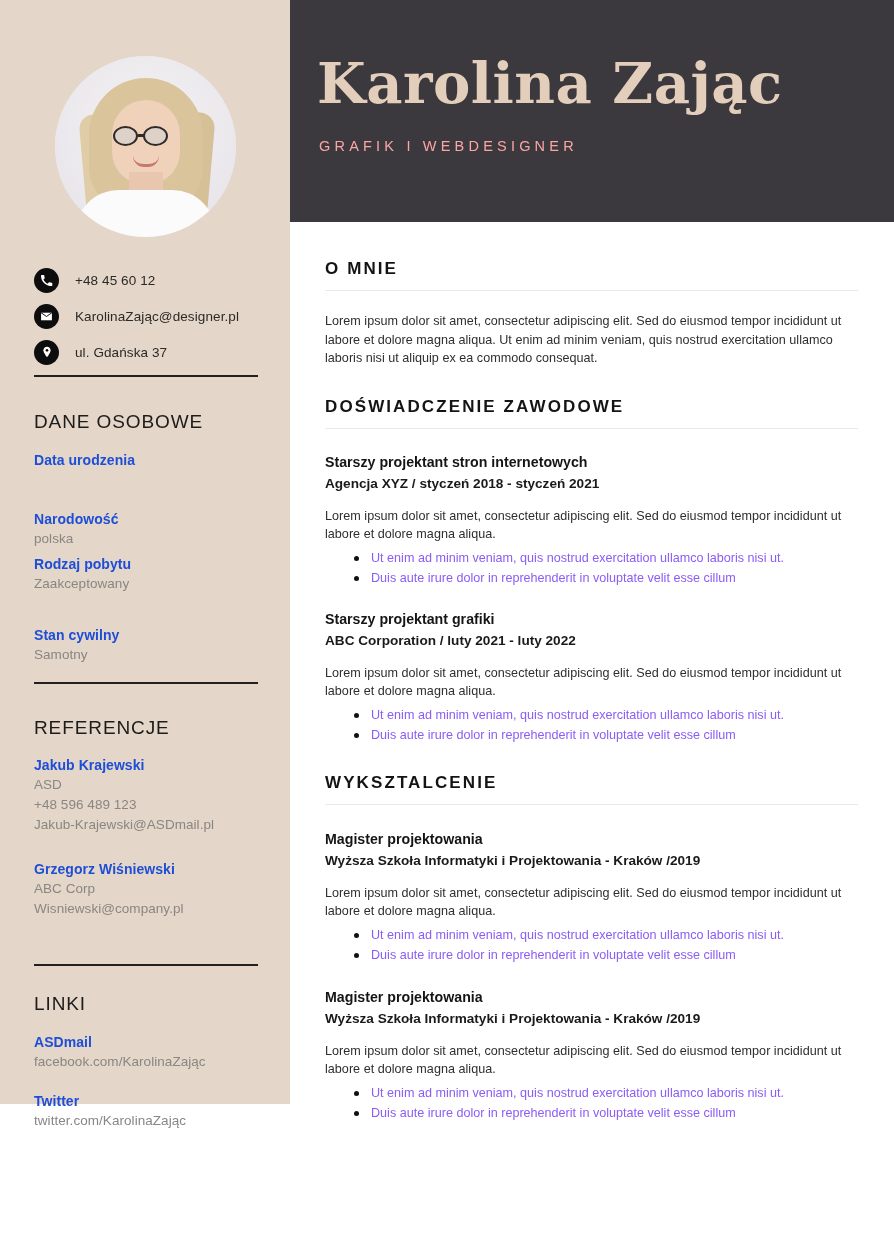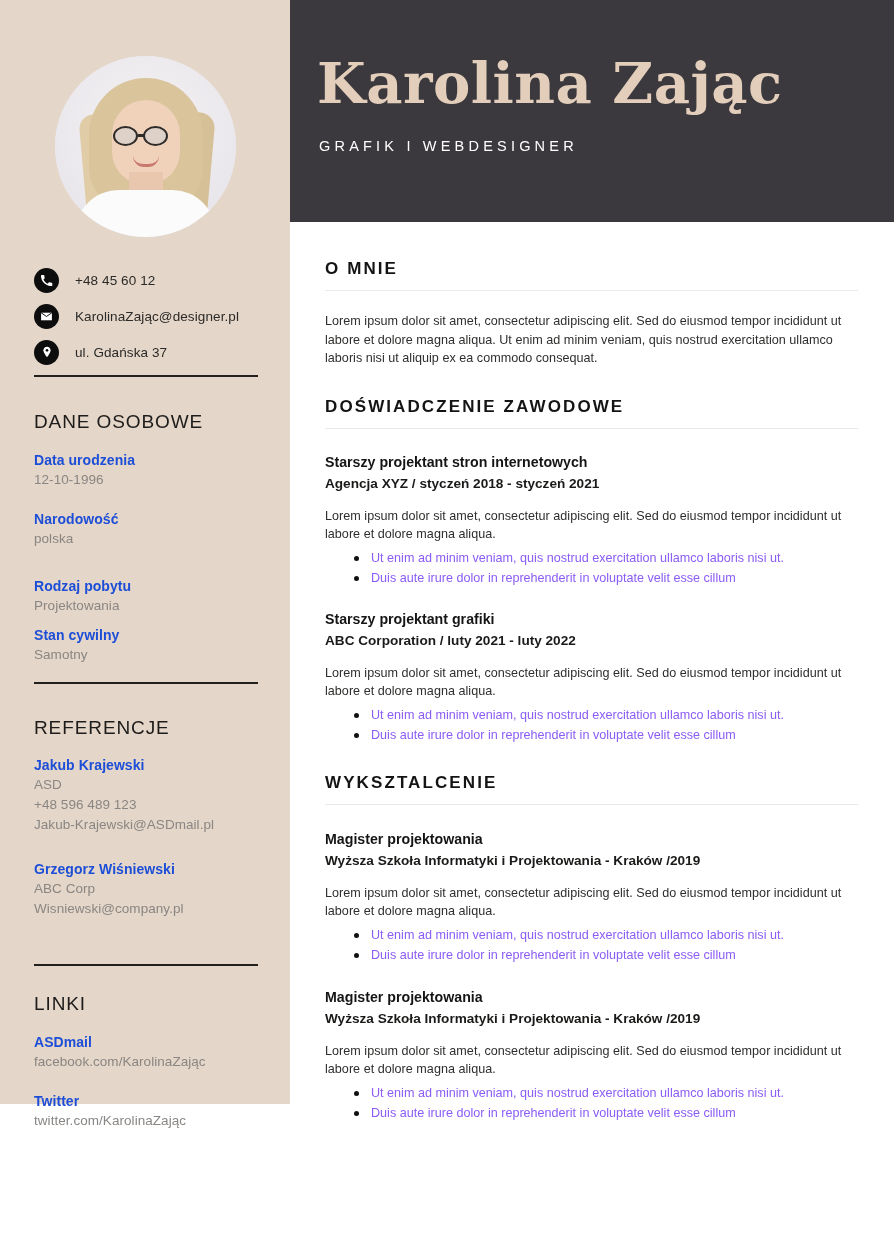--- a/index.html
+++ b/index.html
@@ -148,21 +148,21 @@
     line-height: 62px;
     white-space: nowrap;
   }
   .role {
     position: absolute;
     left: 29px;
     top: 138px;
     font-size: 14.5px;
     font-weight: 400;
     letter-spacing: 4.2px;
-    color: #ffffff;
+    color: #fca5a5;
     white-space: nowrap;
   }
 
   
   .main {
     position: absolute;
     left: 290px;
     top: 222px;
     width: 604px;
     height: 1038px;
@@ -288,29 +288,28 @@
         <span class="ctext">ul. Gdańska 37</span>
       </div>
     </div>
 
     <div class="divider" id="div1"></div>
 
     <div class="side-section-title" id="t-dane">DANE OSOBOWE</div>
 
     <div class="side-block" style="top:450px;">
       <div class="sb-label">Data urodzenia</div>
-      <div class="sb-value">12-10-1996</div>
     </div>
     <div class="side-block" style="top:509px;">
       <div class="sb-label">Narodowość</div>
       <div class="sb-value">polska</div>
     </div>
-    <div class="side-block" style="top:576px;">
+    <div class="side-block" style="top:554px;">
       <div class="sb-label">Rodzaj pobytu</div>
-      <div class="sb-value">Projektowania</div>
+      <div class="sb-value">Zaakceptowany</div>
     </div>
     <div class="side-block" style="top:625px;">
       <div class="sb-label">Stan cywilny</div>
       <div class="sb-value">Samotny</div>
     </div>
 
     <div class="divider" id="div2"></div>
 
     <div class="side-section-title" id="t-ref">REFERENCJE</div>
 

